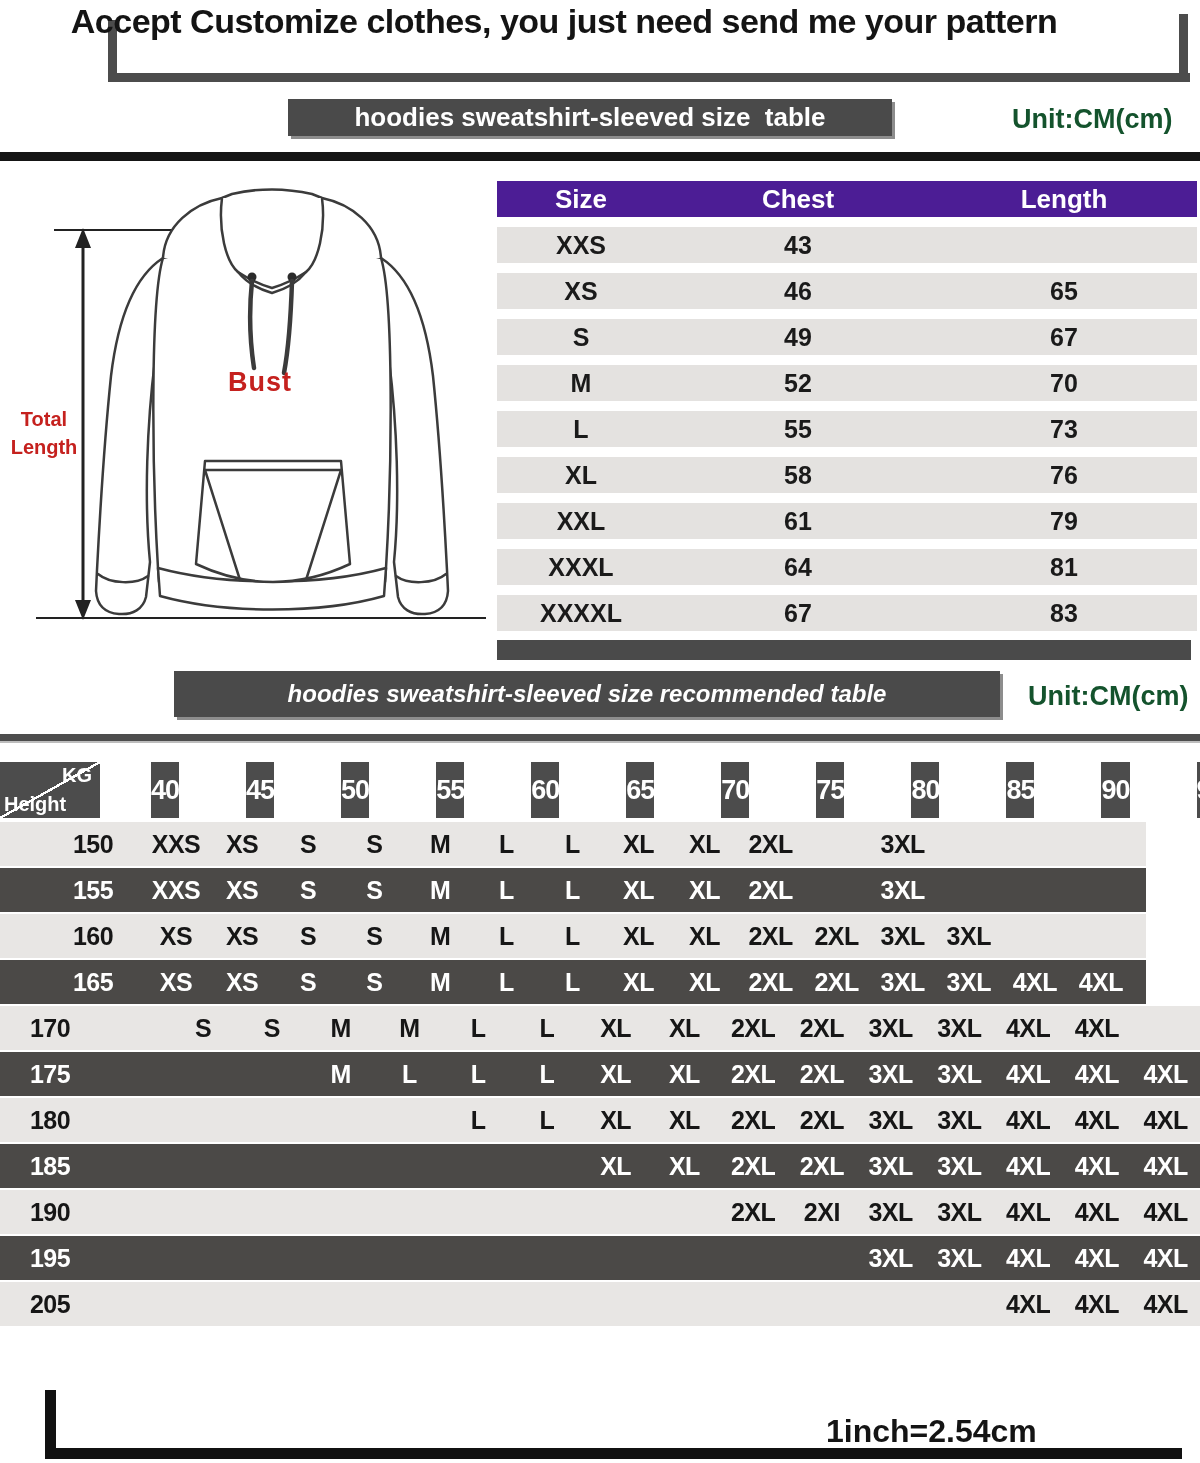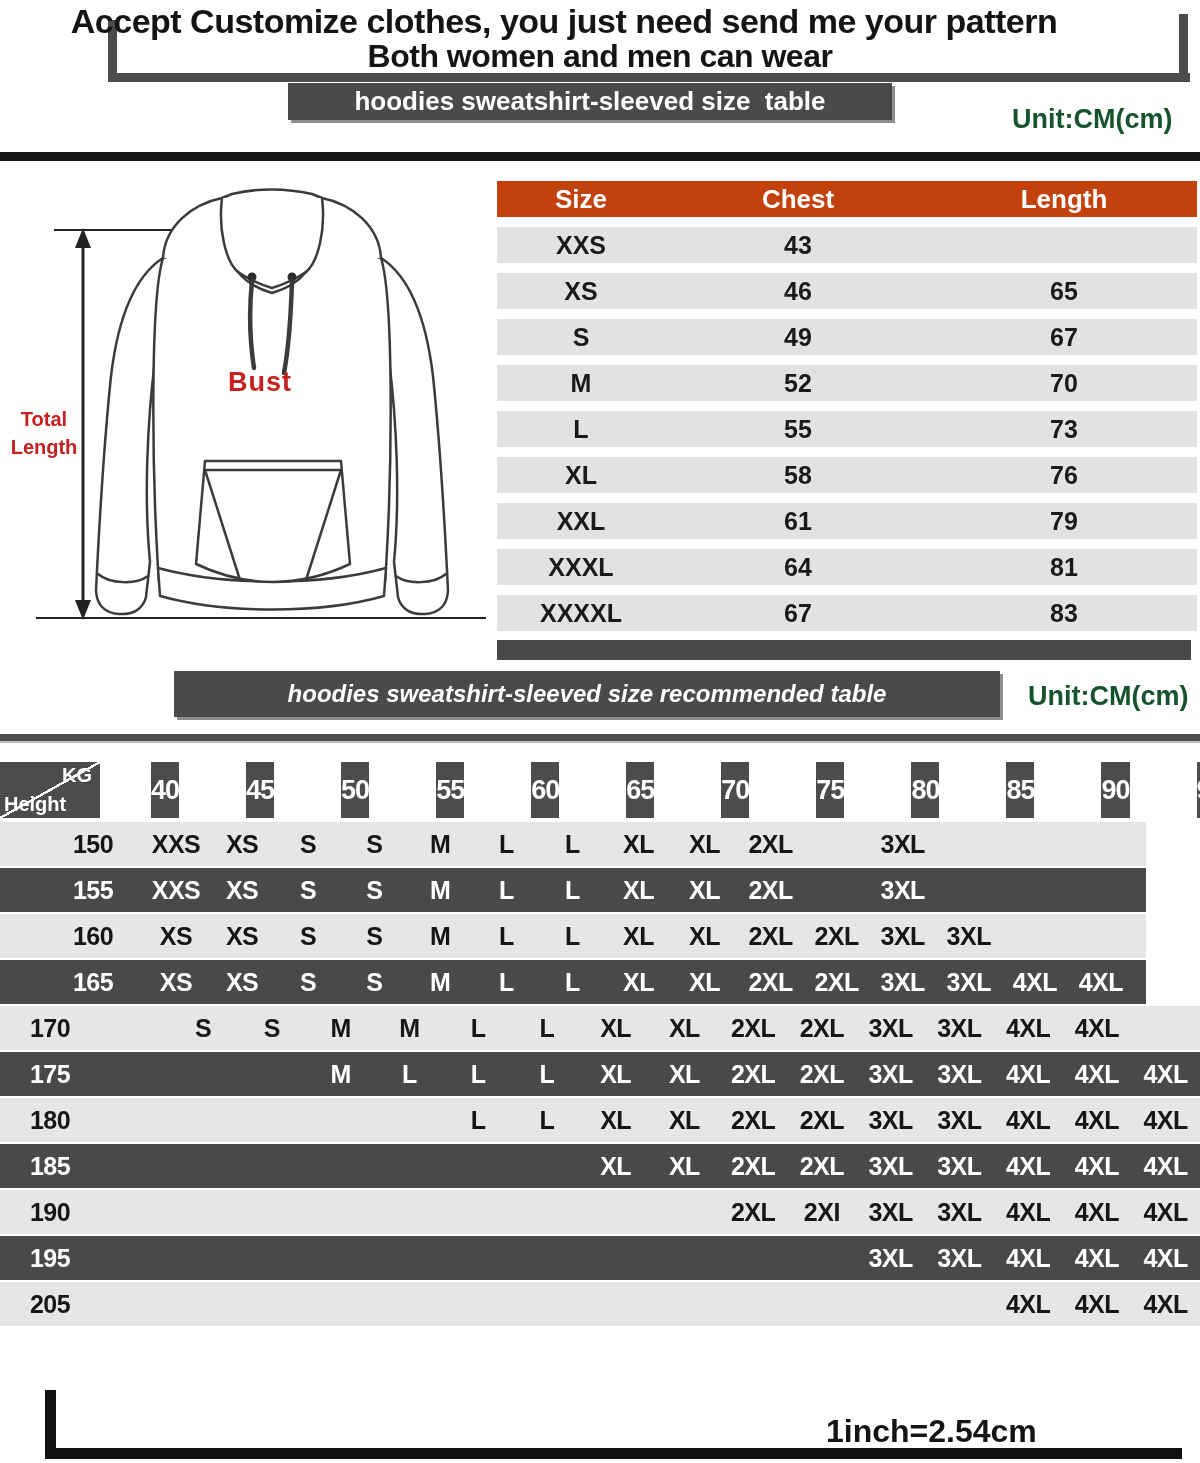--- a/index.html
+++ b/index.html
@@ -12,40 +12,40 @@
   .title2{position:absolute;left:0;top:38px;width:1200px;text-align:center;
           font-size:32px;font-weight:bold;letter-spacing:-0.5px;}
   .bracket-left{position:absolute;left:108px;top:20px;width:9px;height:62px;background:#4c4c4c;}
   .bracket-right{position:absolute;left:1179px;top:14px;width:9px;height:68px;background:#4c4c4c;}
   .bracket-bottom{position:absolute;left:108px;top:73px;width:1082px;height:9px;background:#4c4c4c;}
 
   
   .banner{position:absolute;background:#4a4a4a;color:#fff;display:flex;align-items:center;
           justify-content:center;font-weight:bold;box-shadow:3px 3px 0 #8d8d8d;}
   .banner span{white-space:pre;}
-  .banner1{left:288px;top:83px;width:604px;height:37px;font-size:26px;}
+  .banner1{left:288px;top:99px;width:604px;height:37px;font-size:26px;}
   .banner2{left:174px;top:671px;width:826px;height:46px;font-size:24px;font-style:italic;}
   .unit{position:absolute;font-size:27px;font-weight:bold;color:#14532d;}
   .unit1{left:1012px;top:104px;}
   .unit2{left:1028px;top:681px;}
   .divider1{position:absolute;left:0;top:152px;width:1200px;height:9px;background:#151515;}
   .divider2{position:absolute;left:0;top:734px;width:1200px;height:7px;background:#4d4d4d;
             border-bottom:2px solid #bdbdbd;}
 
   
   .figure{position:absolute;left:0;top:170px;width:490px;height:472px;}
   .figure svg{position:absolute;left:0;top:0;}
   .lbl-bust{position:absolute;left:205px;top:197px;width:110px;text-align:center;
             font-size:27px;font-weight:bold;color:#c5211e;letter-spacing:1px;}
   .lbl-total{position:absolute;left:2px;top:235px;width:84px;text-align:center;
              font-size:20px;font-weight:bold;color:#c5211e;line-height:1.4;}
 
   
   .size-table{position:absolute;left:497px;top:181px;width:700px;}
-  .st-header{display:grid;grid-template-columns:24% 38% 38%;height:36px;background:#c2410c;
+  .st-header{display:grid;grid-template-columns:24% 38% 38%;height:36px;background:#4c1d95;
              color:#fff;font-size:26px;font-weight:bold;}
   .st-header div,.st-row div{display:flex;align-items:center;justify-content:center;}
   .st-row{display:grid;grid-template-columns:24% 38% 38%;height:36px;margin-top:10px;
           background:#e4e2e0;font-size:25px;font-weight:bold;color:#1a1a1a;}
   .st-footerbar{margin-top:9px;height:20px;width:694px;background:#4a4a4a;}
 
   
   .rec-table{position:absolute;left:0;top:762px;width:1200px;}
   .rt-header{display:grid;grid-template-columns:100px repeat(16,1fr);height:56px;margin-bottom:4px;gap:35px;}
   .wh-cell{margin:0 16px;background:#4c4c4c;color:#fff;font-size:27px;font-weight:bold;
@@ -69,21 +69,20 @@
 </style>
 </head>
 <body>
 
 <div class="page">
 
   <div class="bracket-left"></div>
   <div class="bracket-right"></div>
   <div class="bracket-bottom"></div>
   <div class="title1">Accept Customize clothes, you just need send me your pattern</div>
-  <div class="title2">Both women and men can wear</div>
 
   <div class="banner banner1">
     <span>hoodies sweatshirt-sleeved size  table</span>
   </div>
   <div class="unit unit1">Unit:CM(cm)</div>
   <div class="divider1"></div>
 
   <div class="figure">
     <svg width="490" height="472" viewBox="0 0 490 472">
       <g stroke="#222" stroke-width="2" fill="none">

